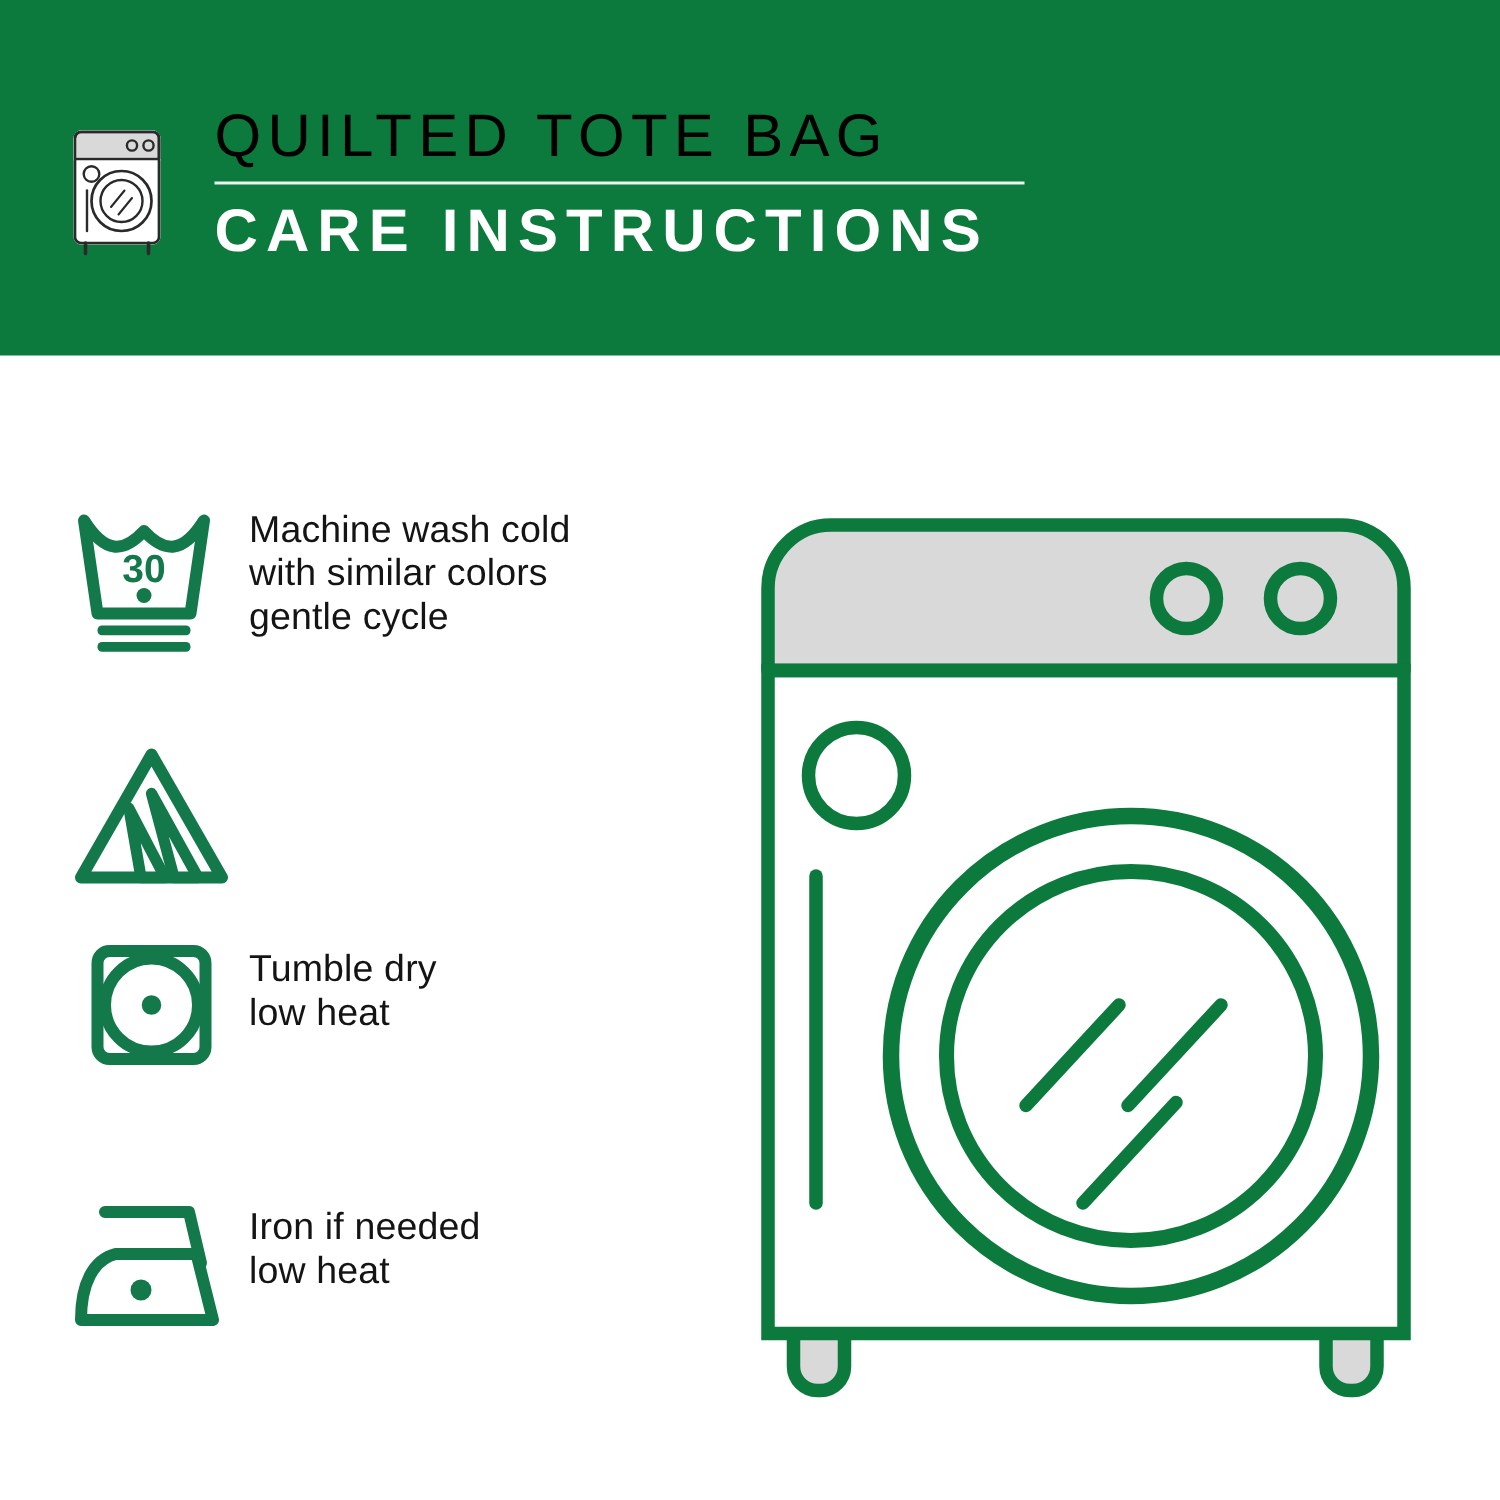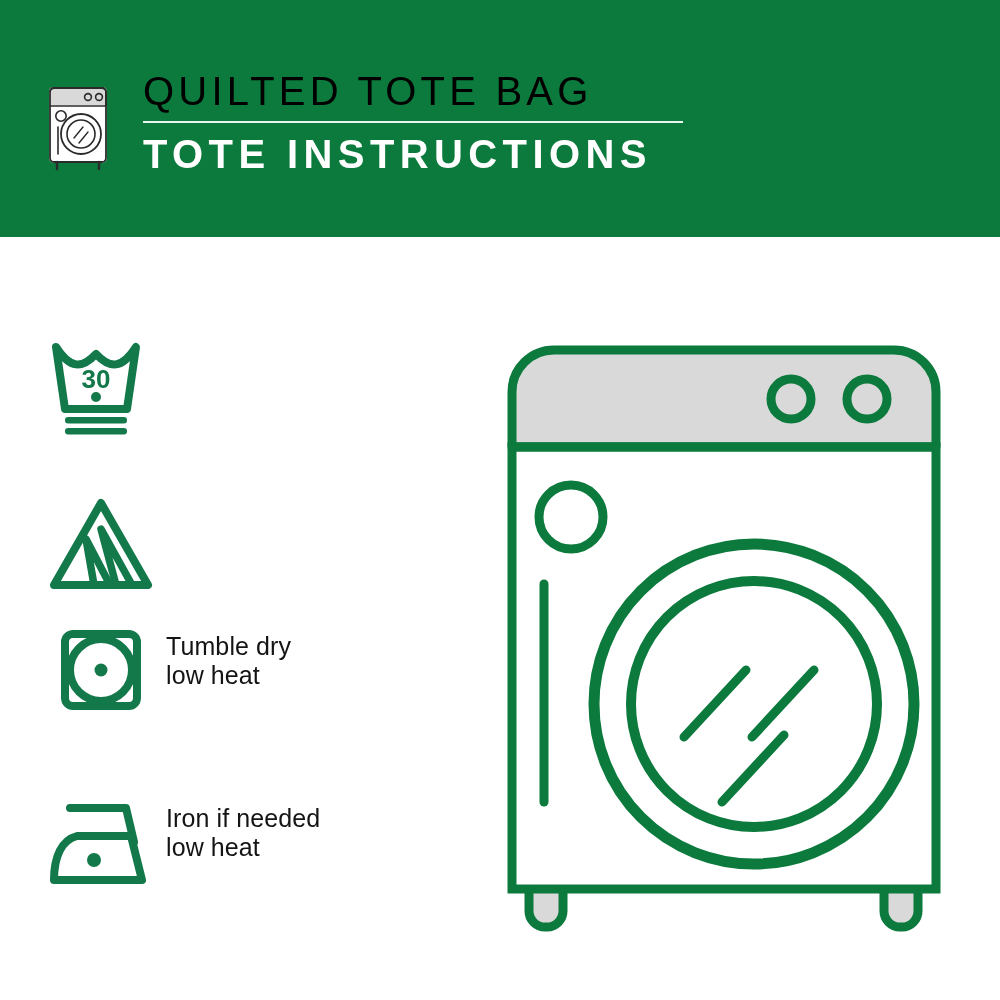--- a/index.html
+++ b/index.html
@@ -136,37 +136,42 @@
         <line x1="32" y1="71" x2="41" y2="60" stroke="#2a2a2a" stroke-width="1.4" stroke-linecap="round"></line>
 
         <line x1="10" y1="90" x2="10" y2="97" stroke="#2a2a2a" stroke-width="2.4" stroke-linecap="round"></line>
         <line x1="52" y1="90" x2="52" y2="97" stroke="#2a2a2a" stroke-width="2.4" stroke-linecap="round"></line>
       </svg>
     </div>
 
     <div id="header-text">
       <div class="title-line1">QUILTED TOTE BAG</div>
       <div class="title-rule"></div>
-      <div class="title-line2">TOTE INSTRUCTIONS</div>
+      <div class="title-line2">CARE INSTRUCTIONS</div>
     </div>
   </div>
 
   <div class="care-row" id="row-wash">
     <div class="care-symbol">
       <svg viewBox="0 0 100 104" width="100" height="104" aria-hidden="true">
 
         <path d="M8 12 C 22 34, 34 34, 48 19 C 62 34, 74 34, 88 12
                  L 79 74 L 17 74 Z" fill="none" stroke="#13784A" stroke-width="8" stroke-linejoin="round" stroke-linecap="round"></path>
 
         <rect x="17" y="82" width="62" height="6.5" rx="3" fill="#13784A"></rect>
         <rect x="17" y="93" width="62" height="6.5" rx="3" fill="#13784A"></rect>
 
         <text x="48" y="53" text-anchor="middle" font-family="Liberation Sans, sans-serif" font-size="26" font-weight="700" fill="#13784A">30</text>
         <circle cx="48" cy="62" r="5" fill="#13784A"></circle>
       </svg>
+    </div>
+    <div class="care-text">
+      <div>Machine wash cold</div>
+      <div>with similar colors</div>
+      <div>gentle cycle</div>
     </div>
   </div>
 
   <div class="care-row" id="row-bleach">
     <div class="care-symbol">
       <svg viewBox="0 0 110 100" width="110" height="100" aria-hidden="true">
 
         <path d="M53 8 L 100 90 L 6 90 Z" fill="none" stroke="#13784A" stroke-width="8" stroke-linejoin="round"></path>
 
         <path d="M53 34 L 84 90 L 68 90 Z" fill="none" stroke="#13784A" stroke-width="7.5" stroke-linejoin="round"></path>

